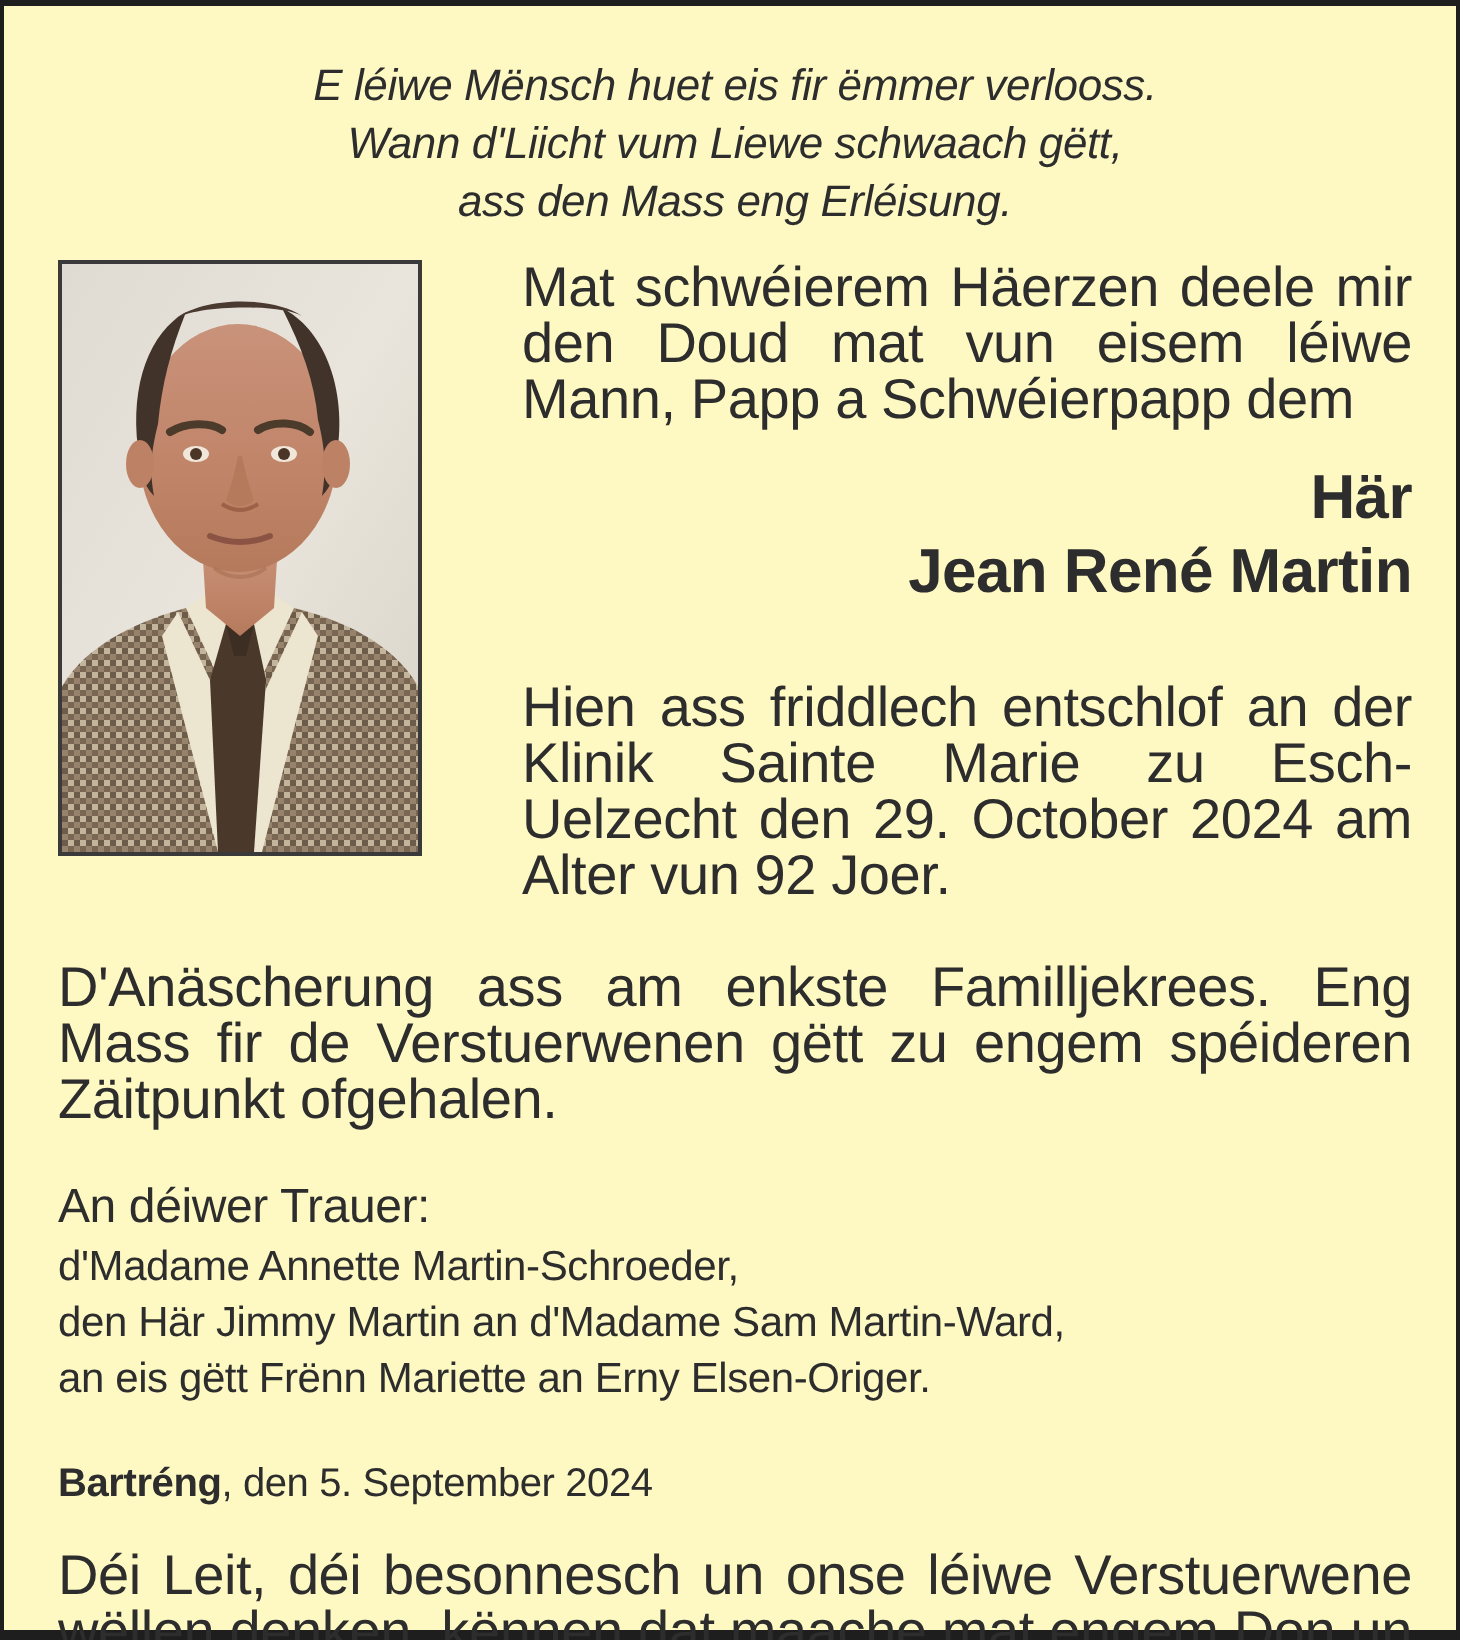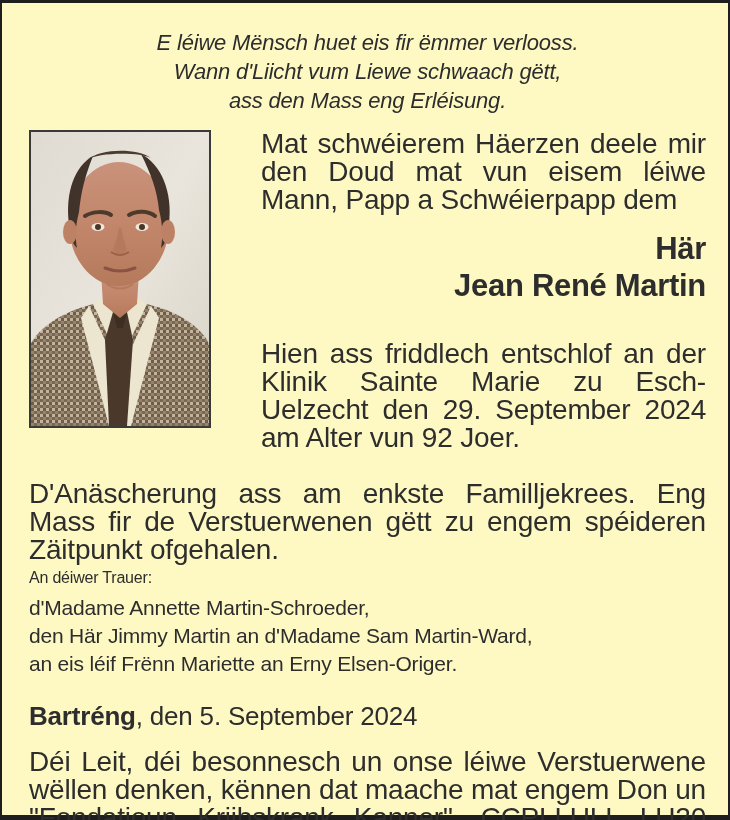--- a/index.html
+++ b/index.html
@@ -58,32 +58,33 @@
     text-align: right;
     font-weight: bold;
     font-size: 31px;
     line-height: 37px;
     margin-top: 16px;
     letter-spacing: -0.3px;
   }
   .announce { margin-top: 36px; }
   .funeral { margin-top: 28px; }
   .mourning-label {
-    font-size: 16px;
+    font-size: 24px;
     line-height: 28px;
     letter-spacing: -0.2px;
+    margin-top: 26px;
   }
   .mourners {
     font-size: 21px;
     line-height: 28px;
     letter-spacing: -0.2px;
     margin-top: 2px;
   }
   .dateline {
-    font-size: 26px;
+    font-size: 20px;
     line-height: 28px;
     letter-spacing: -0.2px;
     margin-top: 24px;
   }
   .dateline .place { font-weight: bold; }
   .donation { margin-top: 18px; }
 </style>
 </head>
 <body>
 
@@ -156,32 +157,32 @@
           <path d="M76,152 C84,158 94,158 102,152" stroke="#a96f52" stroke-width="2" fill="none" opacity="0.6"></path>
         </svg>
       </div>
 
       <div class="right-col">
         <p class="para">Mat schwéierem Häerzen deele mir den Doud mat vun eisem léiwe Mann, Papp a Schwéierpapp dem</p>
         <div class="name-block">
           <div>Här</div>
           <div>Jean René Martin</div>
         </div>
-        <p class="para announce">Hien ass friddlech entschlof an der Klinik Sainte Marie zu Esch-Uelzecht den 29. September 2024 am Alter vun 92 Joer.</p>
+        <p class="para announce">Hien ass friddlech entschlof an der Klinik Sainte Marie zu Esch-Uelzecht den 29. October 2024 am Alter vun 92 Joer.</p>
       </div>
     </div>
 
     <p class="para funeral">D'Anäscherung ass am enkste Familljekrees. Eng Mass fir de Verstuerwenen gëtt zu engem spéideren Zäitpunkt ofgehalen.</p>
 
     <div class="mourning-label">An déiwer Trauer:</div>
 
     <div class="mourners">
       <div>d'Madame Annette Martin-Schroeder,</div>
       <div>den Här Jimmy Martin an d'Madame Sam Martin-Ward,</div>
-      <div>an eis léif Frënn Mariette an Erny Elsen-Origer.</div>
+      <div>an eis gëtt Frënn Mariette an Erny Elsen-Origer.</div>
     </div>
 
     <div class="dateline"><span class="place">Bartréng</span><span>, den 5. September 2024</span></div>
 
     <p class="para donation">Déi Leit, déi besonnesch un onse léiwe Verstuerwene wëllen denken, kënnen dat maache mat engem Don un "Fondatioun Kriibskrank Kanner", CCPLLULL LU20 1111 2317 6027 0000, mam Vermierk "Don Jean René Martin".</p>
 
   </div>
 </div>
 
 </body></html>

